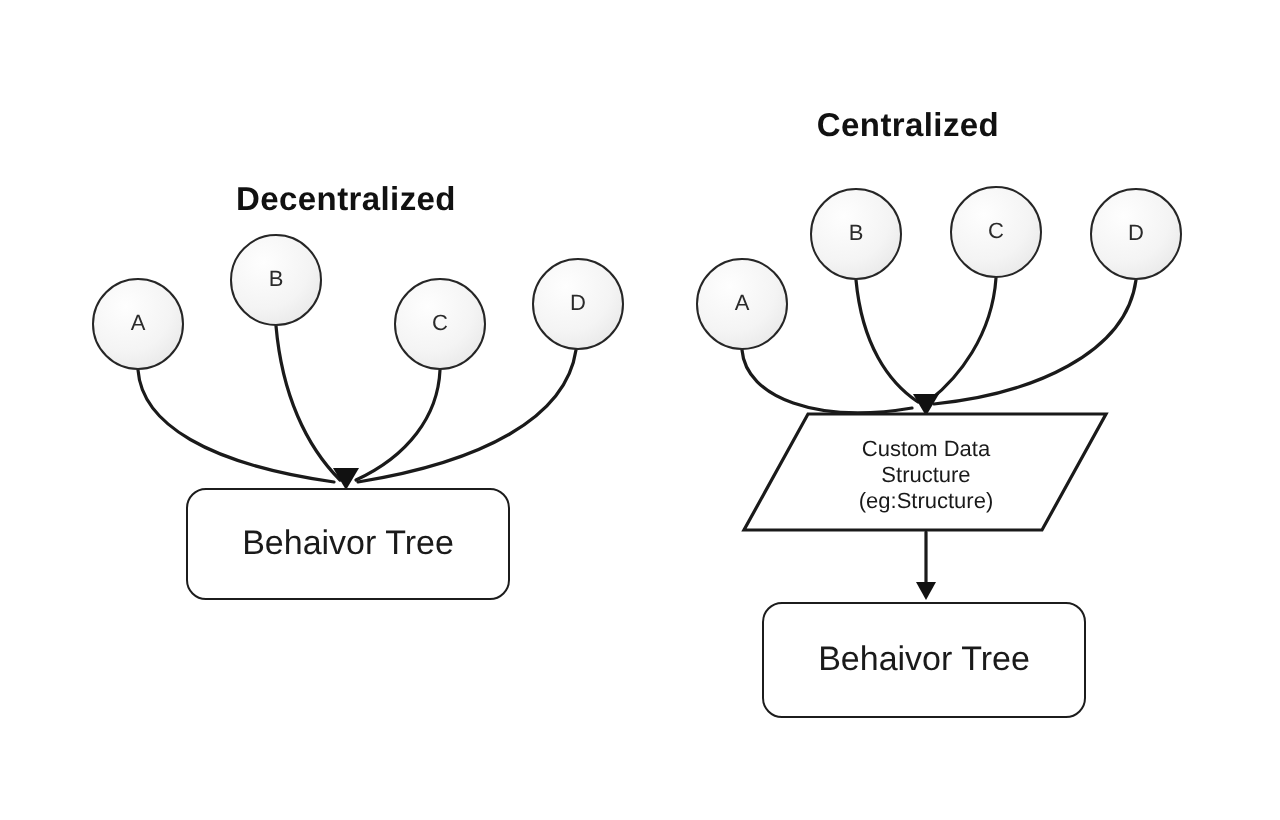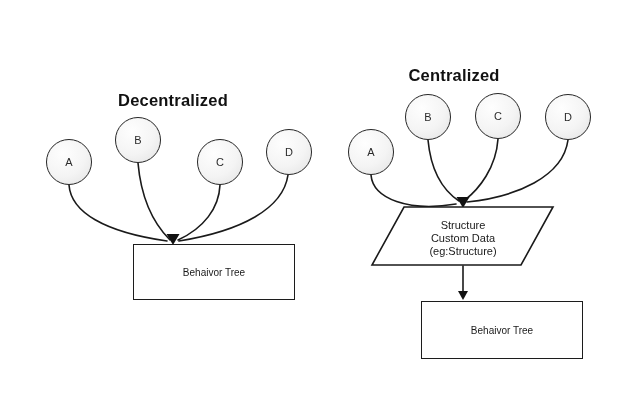--- a/index.html
+++ b/index.html
@@ -25,21 +25,21 @@
   .section-title {
     position: absolute;
     width: 230px;
     text-align: center;
     font-size: 16.5px;
     font-weight: bold;
     color: #111111;
     letter-spacing: 0.2px;
   }
   .title-left  { left: 58px;  top: 91px; }
-  .title-right { left: 339px; top: 66px; }
+  .title-right { left: 339px; top: 54px; }
   .node {
     position: absolute;
     width: 46px;
     height: 46px;
     box-sizing: border-box;
     border: 1.8px solid #262626;
     border-radius: 50%;
     background: radial-gradient(circle at 36% 30%, #fefefe 0%, #f4f4f4 55%, #e2e2e2 100%);
     display: flex;
     align-items: center;
@@ -52,28 +52,27 @@
   .node-l-c { left: 197px; top: 139px; }
   .node-l-d { left: 266px; top: 129px; }
   .node-r-a { left: 348px; top: 129px; }
   .node-r-b { left: 405px; top: 94px; }
   .node-r-c { left: 475px; top: 93px; }
   .node-r-d { left: 545px; top: 94px; }
   .flow-box {
     position: absolute;
     box-sizing: border-box;
     border: 1.7px solid #1c1c1c;
-    border-radius: 0;
+    border-radius: 10px;
     background: #ffffff;
     display: flex;
     align-items: center;
     justify-content: center;
-    font-size: 10px;
+    font-size: 17px;
     color: #1a1a1a;
-    margin-left: 40px;
   }
   .box-left  { left: 93px;  top: 244px; width: 162px; height: 56px; }
   .box-right { left: 381px; top: 301px; width: 162px; height: 58px; }
   .para-label {
     position: absolute;
     left: 398px;
     top: 219px;
     width: 130px;
     text-align: center;
     font-size: 11px;
@@ -129,22 +128,22 @@
     <span>B</span>
   </div>
   <div class="node node-r-c">
     <span>C</span>
   </div>
   <div class="node node-r-d">
     <span>D</span>
   </div>
 
   <div class="para-label">
+    <div>Custom Data</div>
     <div>Structure</div>
-    <div>Custom Data</div>
     <div>(eg:Structure)</div>
   </div>
 
   <div class="flow-box box-left">
     <span>Behaivor Tree</span>
   </div>
   <div class="flow-box box-right">
     <span>Behaivor Tree</span>
   </div>
 

